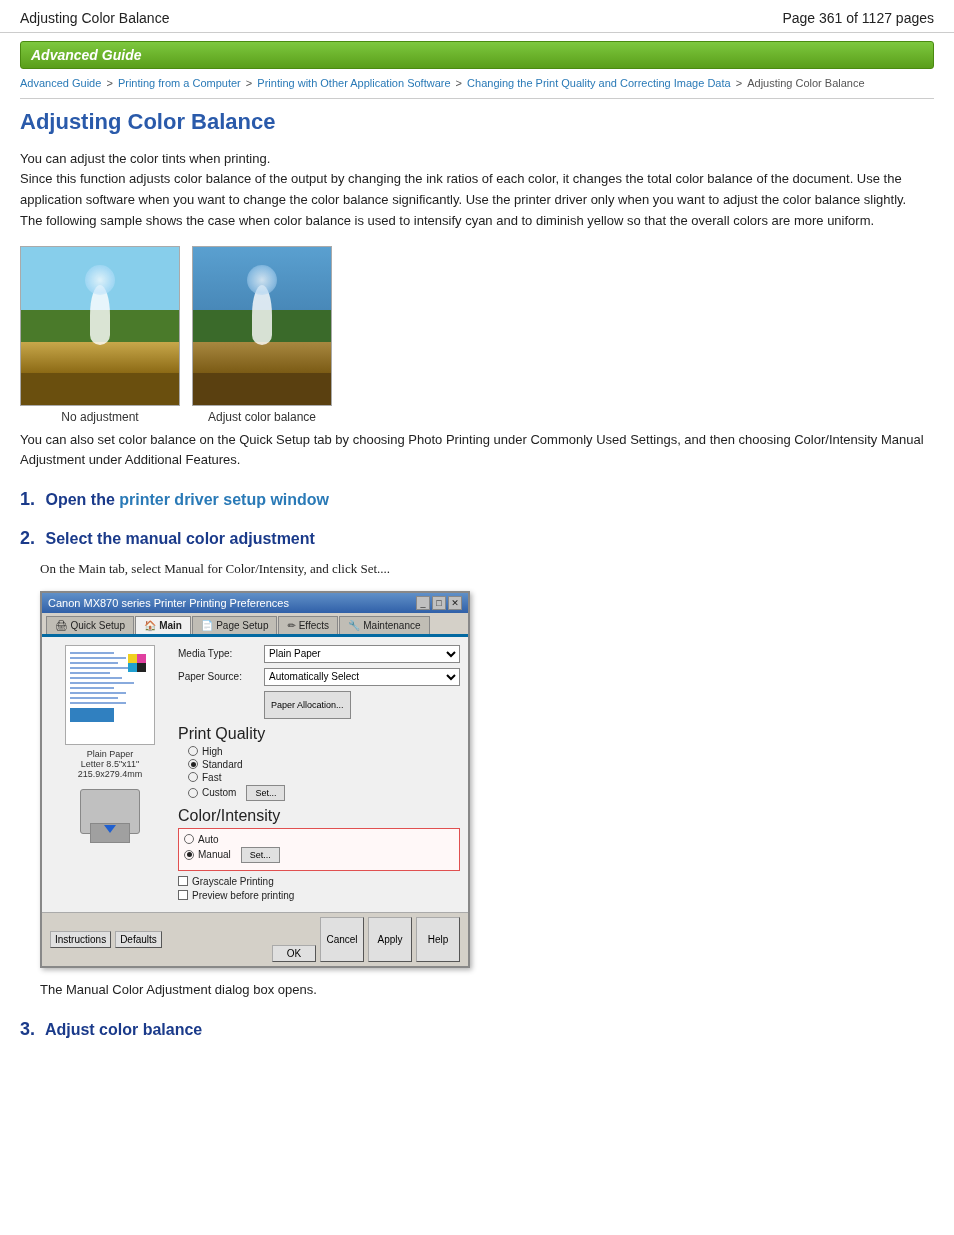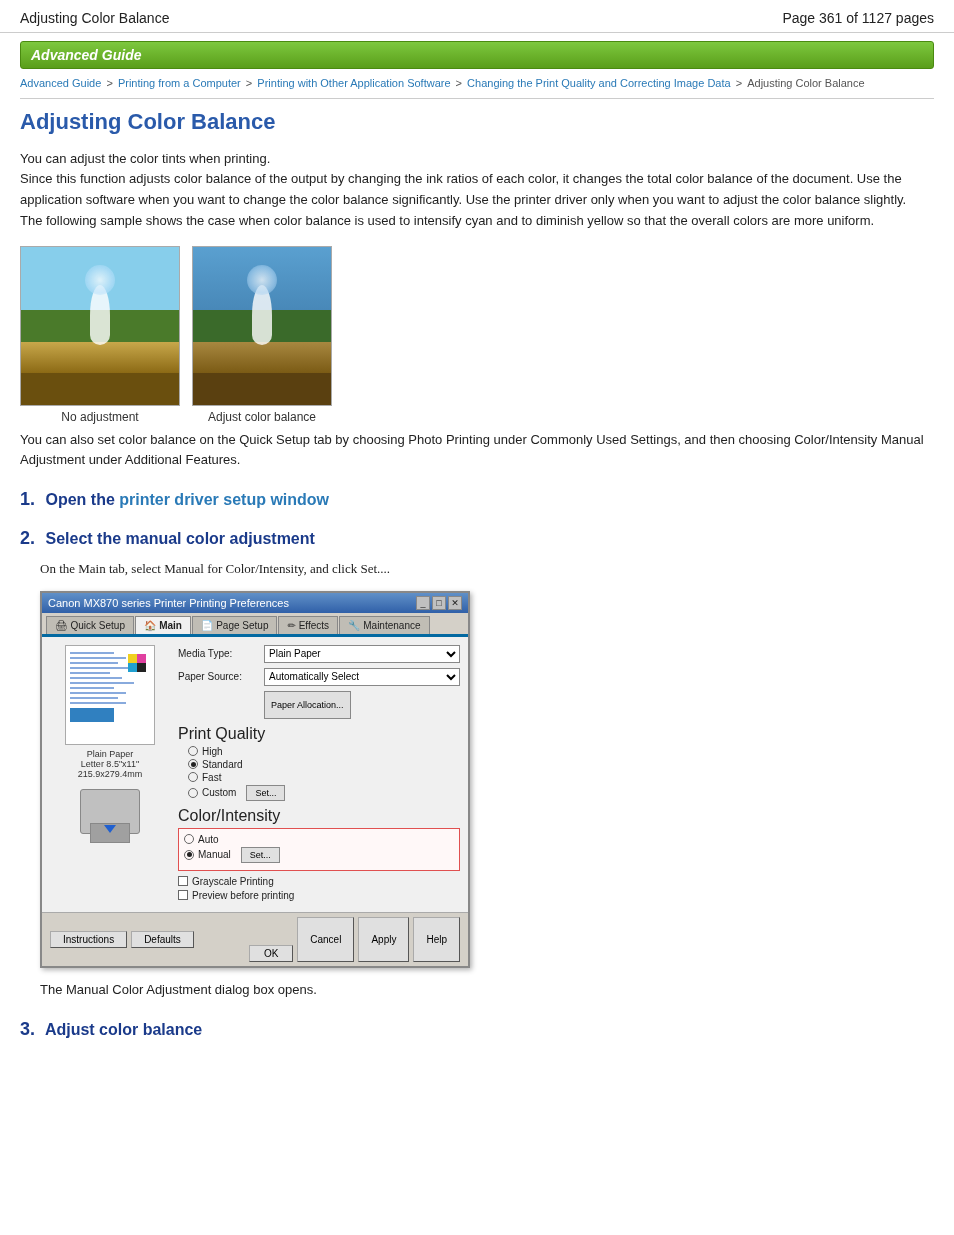--- a/index.html
+++ b/index.html
@@ -378,21 +378,21 @@
       justify-content: space-between;
       align-items: center;
       border-top: 1px solid #aaa;
     }
     .dialog-bottom-right {
       display: flex;
       gap: 4px;
     }
     .dialog-action-btn {
       font-size: 10px;
-      padding: 2px 12px;
+      padding: 2px 4px;
       background: #e0e0e0;
       border: 1px outset #aaa;
       cursor: pointer;
       min-width: 44px;
       text-align: center;
     }
     .dialog-action-btn.ok-btn {
       min-width: 44px;
       margin-top: 28px;
     }

